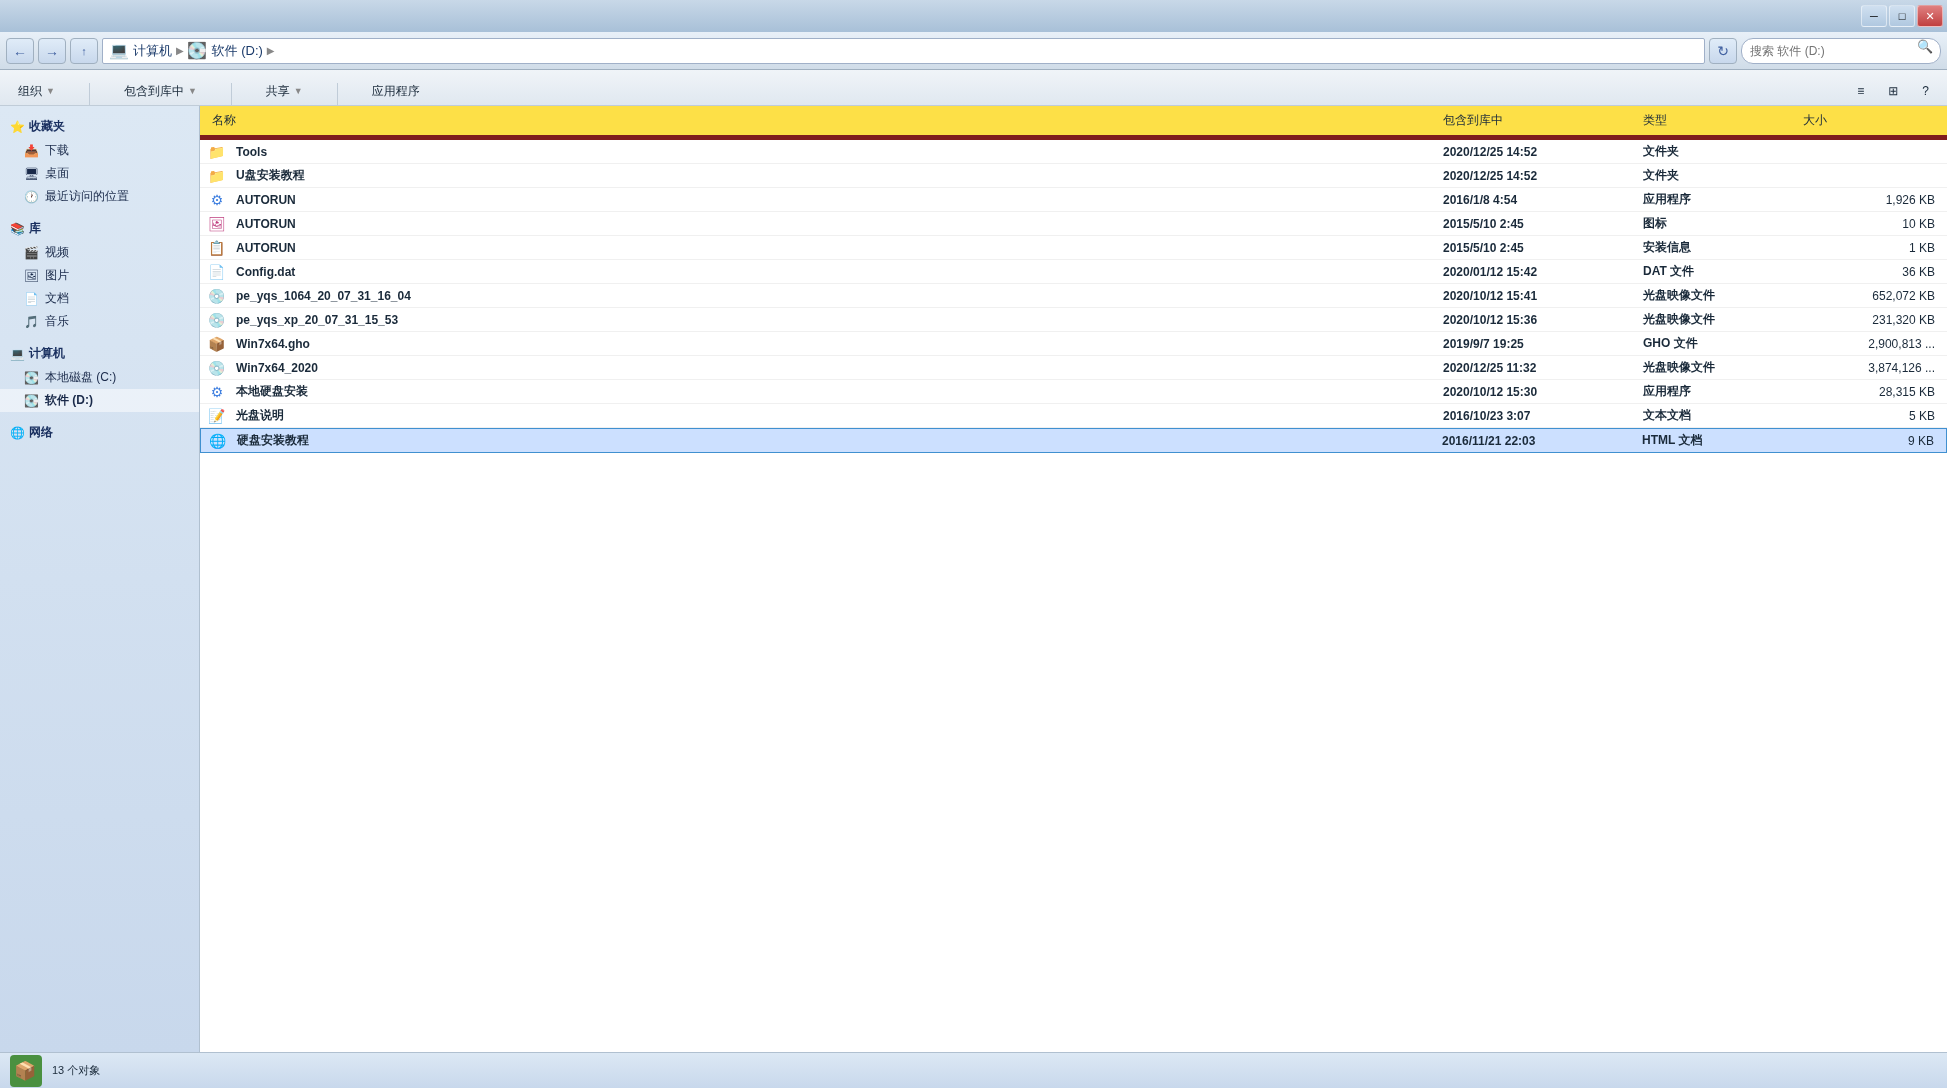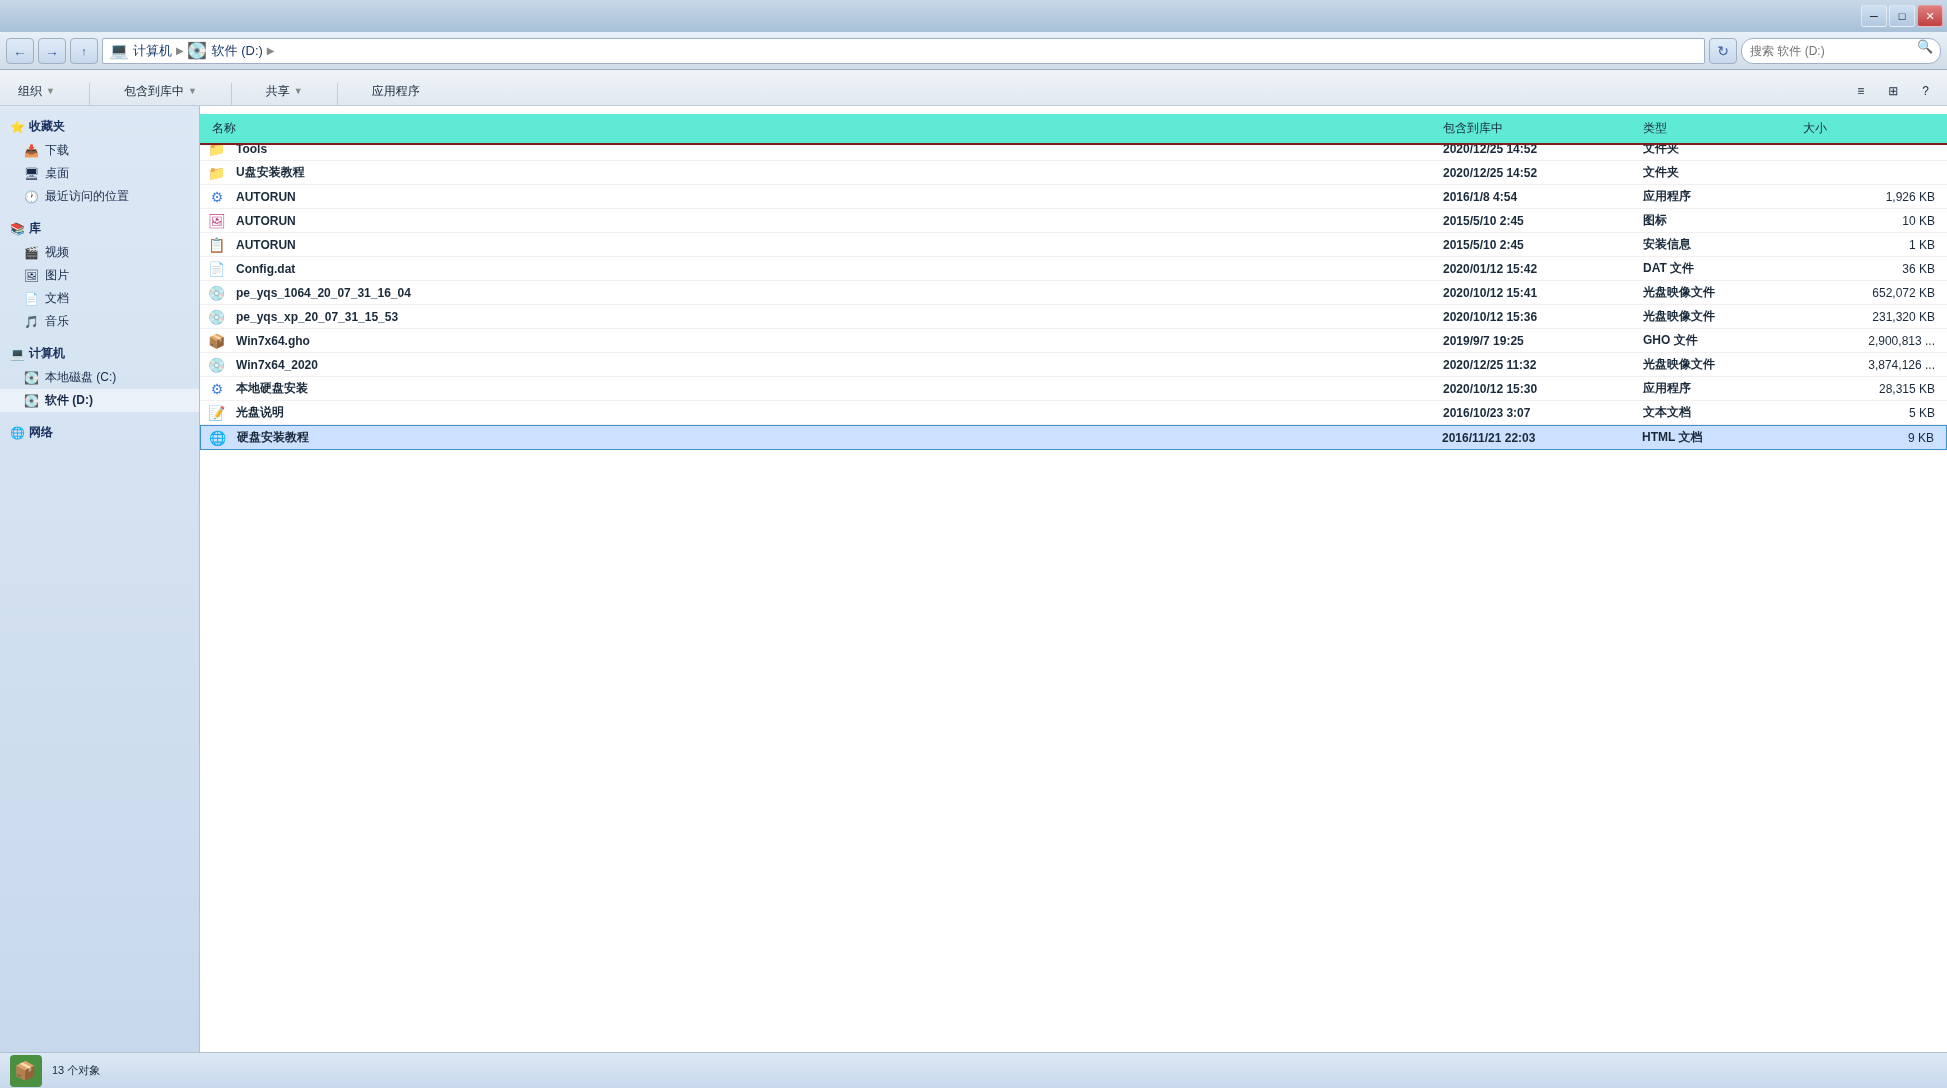--- a/index.html
+++ b/index.html
@@ -183,24 +183,24 @@
     
     .file-list-area {
       flex: 1;
       background: white;
       overflow-y: auto;
     }
     .file-list-header {
       display: grid;
       grid-template-columns: 1fr 200px 160px 140px;
       padding: 4px 8px;
-      border-bottom: 2px solid #7f1d1d;
-      background: #5eead4;
+      border-bottom: 5px solid #7f1d1d;
+      background: #fde047;
       position: sticky;
-      top: 8px;
+      top: 0;
     }
     .col-header {
       font-size: 12px;
       color: #1a2a3a;
       font-weight: normal;
       padding: 2px 4px;
       cursor: pointer;
     }
     .file-row {
       display: grid;

